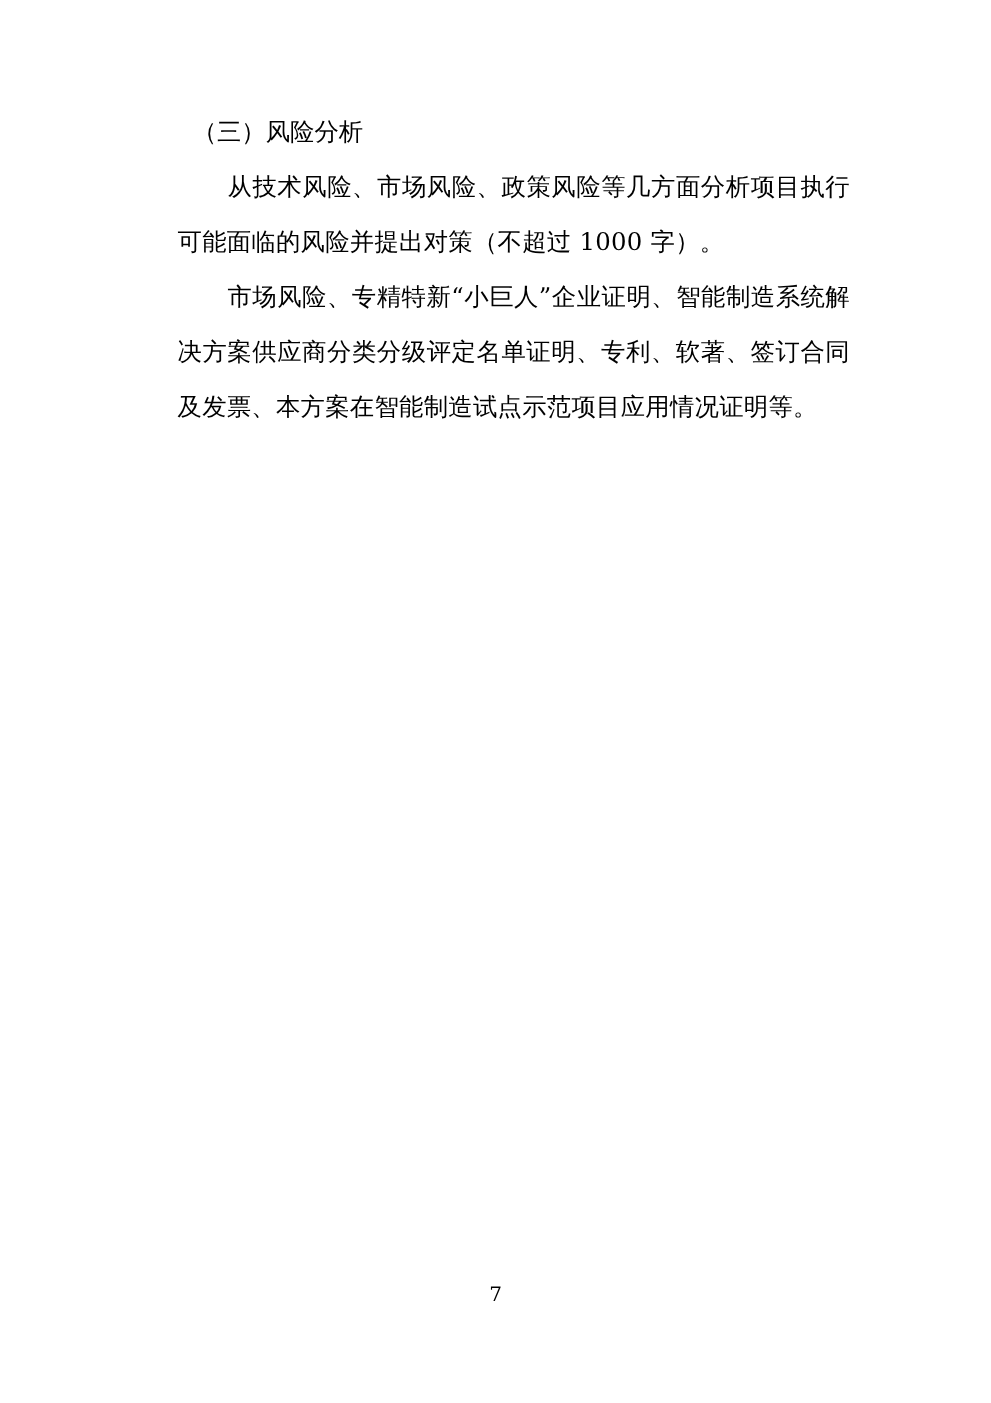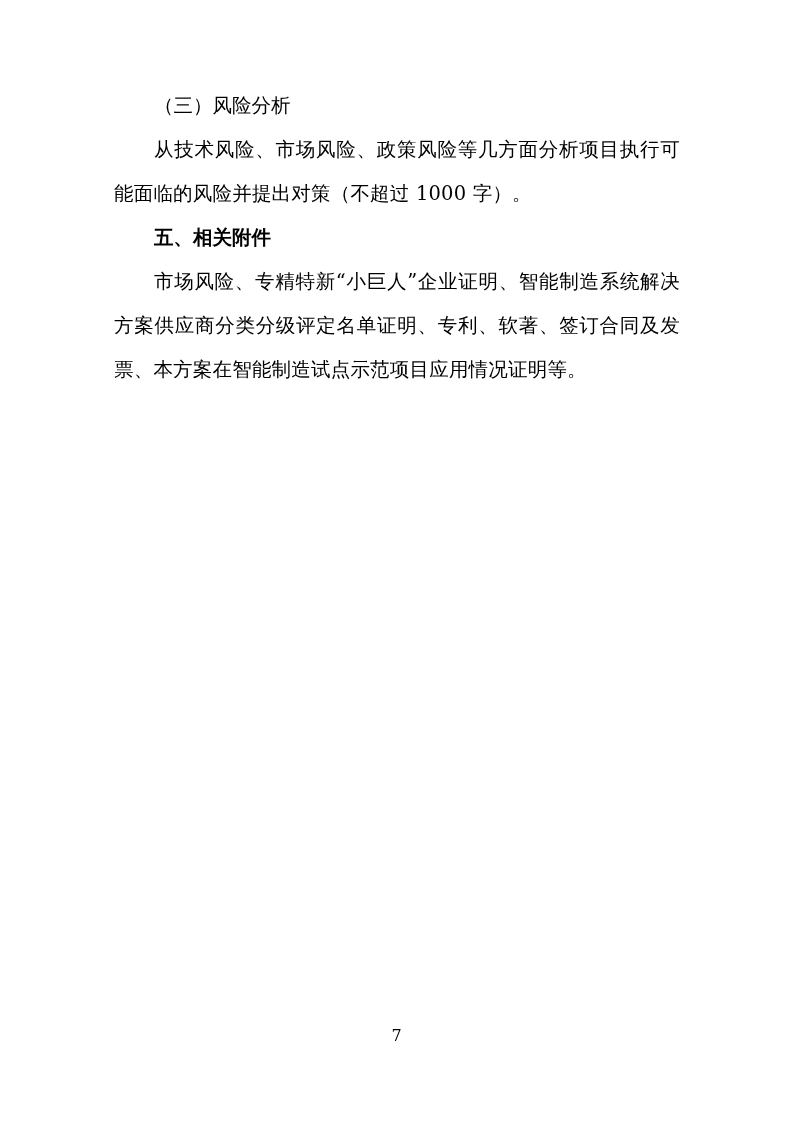--- a/index.html
+++ b/index.html
@@ -57,20 +57,21 @@
   .sub-heading {
     font-size: 19.5px;
     line-height: 44px;
     text-indent: 40px;
     margin: 0;
   }
 
   .justify-stretch {
     text-align: justify;
     text-justify: inter-ideograph;
+    margin-left: 28px;
   }
 
   .page-number {
     position: absolute;
     left: 0;
     top: 1026px;
     width: 793px;
     text-align: center;
     font-size: 16px;
     font-family: "DejaVu Serif", "Liberation Serif", serif;
@@ -81,21 +82,20 @@
 <body>
 
 <div class="page">
 
   <div class="content">
 
     <p class="sub-heading">（三）风险分析</p>
 
     <p class="para indent justify-stretch">从技术风险、市场风险、政策风险等几方面分析项目执行可能面临的风险并提出对策（不超过 1000 字）。</p>
 
-    <p class="heading">五、相关附件</p>
 
     <p class="para indent justify-stretch">市场风险、专精特新“小巨人”企业证明、智能制造系统解决方案供应商分类分级评定名单证明、专利、软著、签订合同及发票、本方案在智能制造试点示范项目应用情况证明等。</p>
 
   </div>
 
   <div class="page-number">7</div>
 
 </div>
 
 </body></html>

